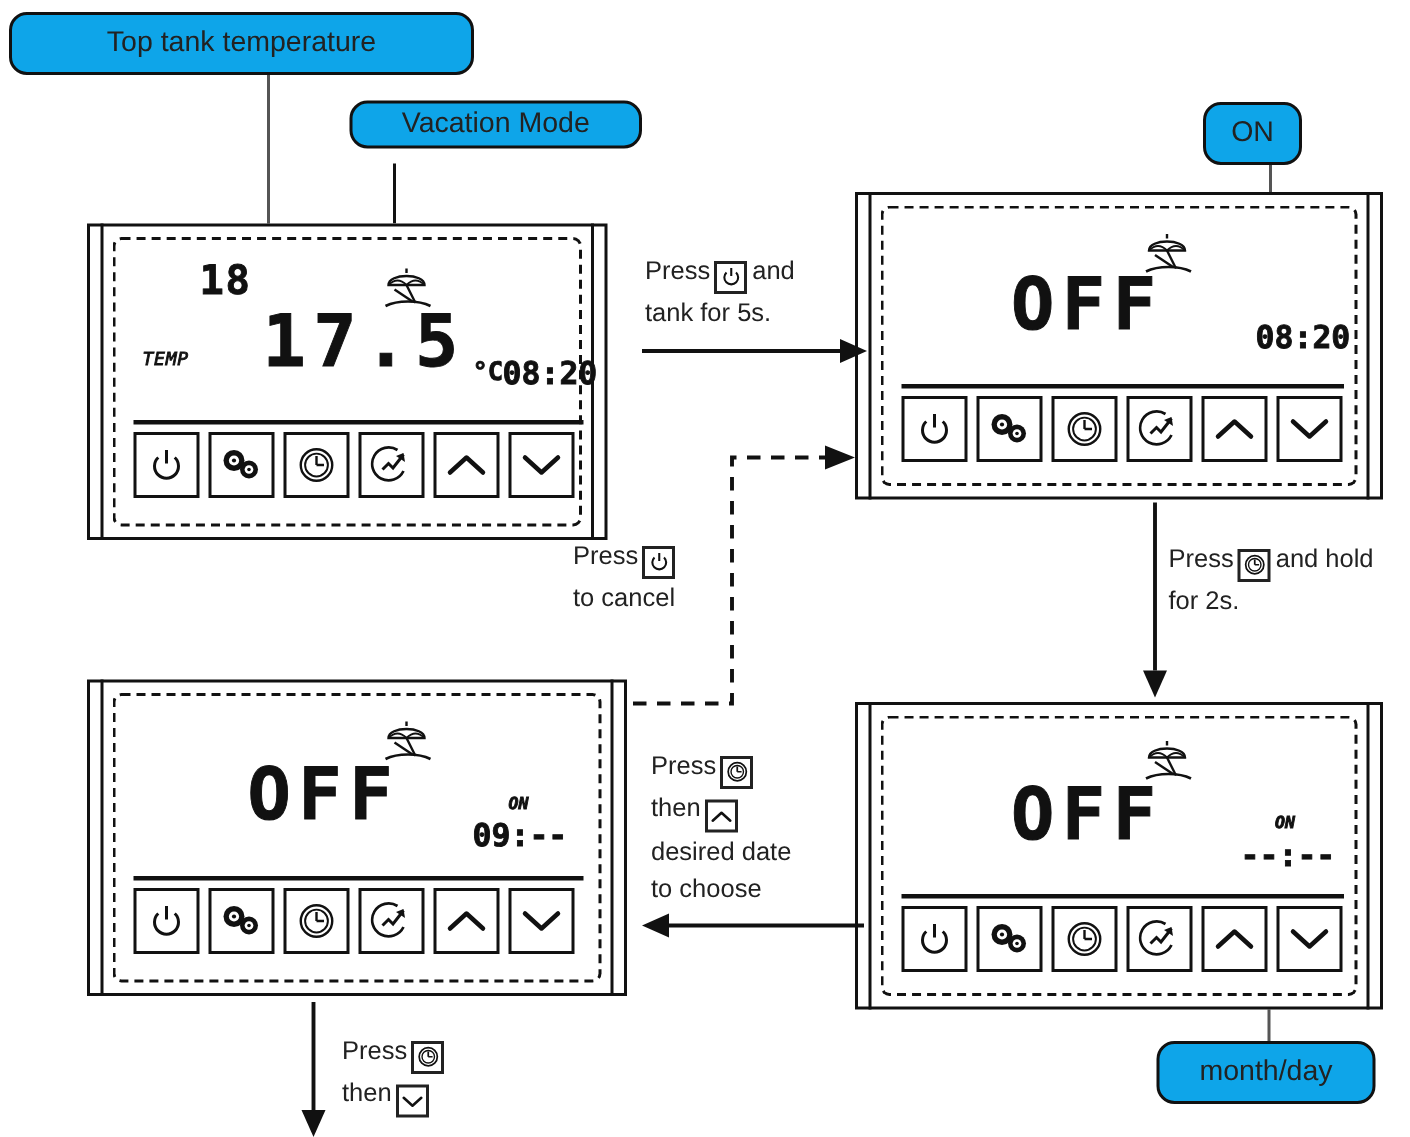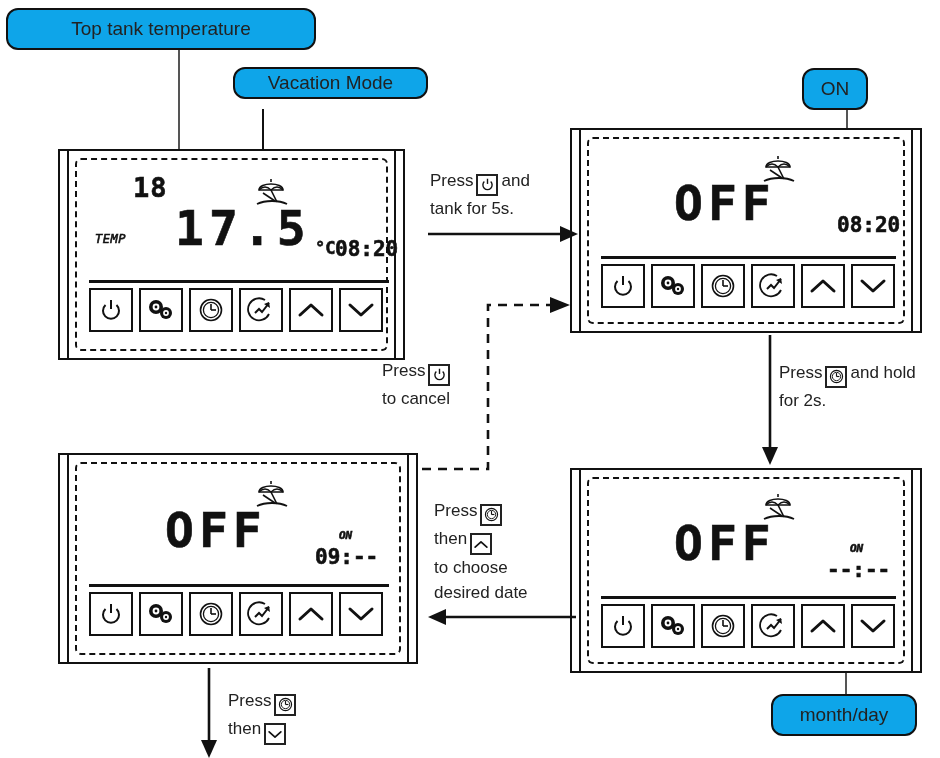--- a/index.html
+++ b/index.html
@@ -447,22 +447,22 @@
           </svg>
         </span>
     </div>
     <div>
       <span>then</span><span class="ibox">
           <svg width="16" height="11" viewBox="0 0 30 20">
             <polyline points="4,15 15,5 26,15" fill="none" stroke="#111" stroke-width="3.2" stroke-linejoin="round" stroke-linecap="round"></polyline>
           </svg>
         </span>
     </div>
+    <div>desired date</div>
     <div>to choose</div>
-    <div>desired date</div>
   </div>
   <svg class="arrowsvg" style="left:428px;top:605px;width:148px;height:24px;" viewBox="0 0 148 24">
     <line x1="148" y1="12" x2="18" y2="12" stroke="#111" stroke-width="2.6"></line>
     <polygon points="18,4 0,12 18,20" fill="#111"></polygon>
   </svg>
 
   <div class="instr" style="left:382px;top:358px;width:130px;">
     <div>
       <span>Press</span><span class="ibox">
           <svg width="15" height="15" viewBox="0 0 26 26">

